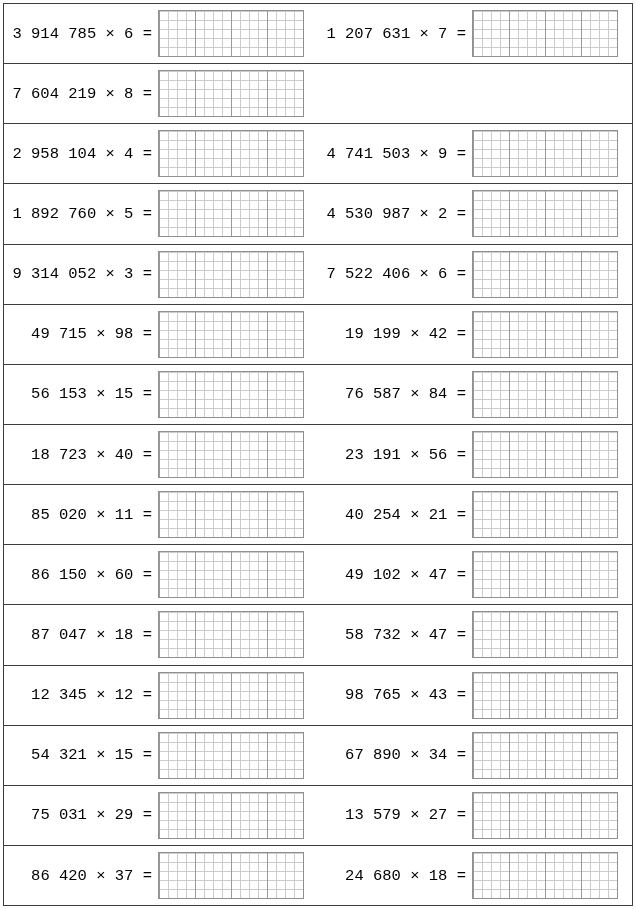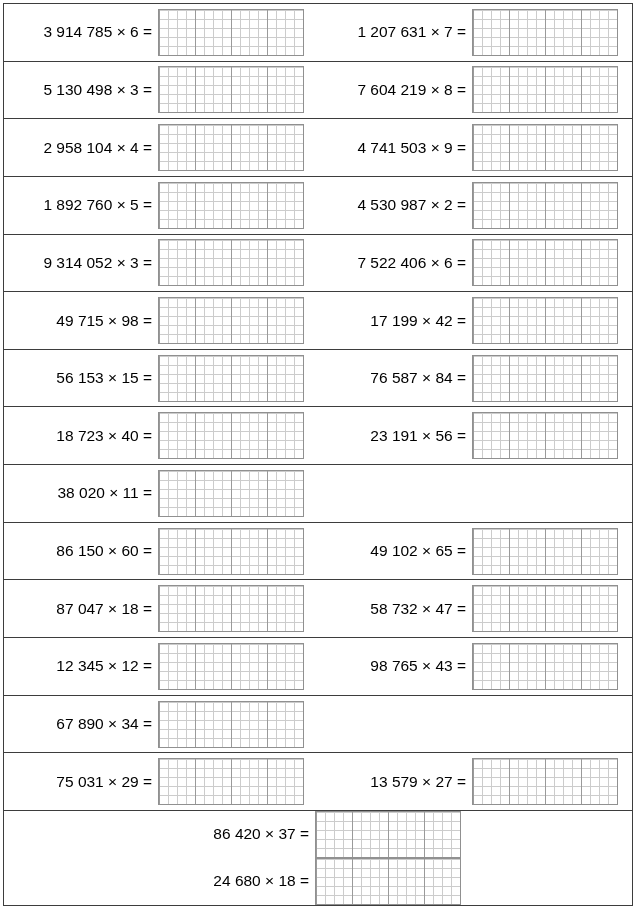--- a/index.html
+++ b/index.html
@@ -6,42 +6,41 @@
     margin: 0;
     padding: 0;
     background: #ffffff;
   }
   .page {
     position: relative;
     width: 636px;
     height: 909px;
     box-sizing: border-box;
     background: #ffffff;
-    font-family: Liberation Sans, sans-serif;
+    font-family: Liberation Mono, monospace;
     color: #000000;
   }
   .table {
     position: absolute;
     left: 3px;
     top: 3px;
     right: 3px;
     bottom: 3px;
     border: 1px solid #3d3d3d;
     display: flex;
     flex-direction: column;
   }
   .row {
     flex: 1;
     display: flex;
     border-bottom: 1px solid #3d3d3d;
     align-items: center;
   }
   .row:last-child {
     border-bottom: none;
-    flex-direction: column;
   }
   .cell {
     width: 50%;
     height: 100%;
     display: flex;
     align-items: center;
     box-sizing: border-box;
   }
   .problem-text {
     flex: 1;
@@ -74,24 +73,20 @@
           <span class="problem-text">3 914 785 × 6 =</span>
           <div class="grid-box"></div>
         </div>
         <div class="cell">
           <span class="problem-text">1 207 631 × 7 =</span>
           <div class="grid-box"></div>
         </div>
       </div>
       <div class="row">
         <div class="cell">
-          <span class="problem-text">5 130 498 × 3 =</span>
-          <div class="grid-box"></div>
-        </div>
-        <div class="cell">
           <span class="problem-text">7 604 219 × 8 =</span>
           <div class="grid-box"></div>
         </div>
       </div>
       <div class="row">
         <div class="cell">
           <span class="problem-text">2 958 104 × 4 =</span>
           <div class="grid-box"></div>
         </div>
         <div class="cell">
@@ -118,21 +113,21 @@
           <span class="problem-text">7 522 406 × 6 =</span>
           <div class="grid-box"></div>
         </div>
       </div>
       <div class="row">
         <div class="cell">
           <span class="problem-text">49 715 × 98 =</span>
           <div class="grid-box"></div>
         </div>
         <div class="cell">
-          <span class="problem-text">17 199 × 42 =</span>
+          <span class="problem-text">19 199 × 42 =</span>
           <div class="grid-box"></div>
         </div>
       </div>
       <div class="row">
         <div class="cell">
           <span class="problem-text">56 153 × 15 =</span>
           <div class="grid-box"></div>
         </div>
         <div class="cell">
           <span class="problem-text">76 587 × 84 =</span>
@@ -144,31 +139,35 @@
           <span class="problem-text">18 723 × 40 =</span>
           <div class="grid-box"></div>
         </div>
         <div class="cell">
           <span class="problem-text">23 191 × 56 =</span>
           <div class="grid-box"></div>
         </div>
       </div>
       <div class="row">
         <div class="cell">
-          <span class="problem-text">38 020 × 11 =</span>
+          <span class="problem-text">85 020 × 11 =</span>
+          <div class="grid-box"></div>
+        </div>
+        <div class="cell">
+          <span class="problem-text">40 254 × 21 =</span>
           <div class="grid-box"></div>
         </div>
       </div>
       <div class="row">
         <div class="cell">
           <span class="problem-text">86 150 × 60 =</span>
           <div class="grid-box"></div>
         </div>
         <div class="cell">
-          <span class="problem-text">49 102 × 65 =</span>
+          <span class="problem-text">49 102 × 47 =</span>
           <div class="grid-box"></div>
         </div>
       </div>
       <div class="row">
         <div class="cell">
           <span class="problem-text">87 047 × 18 =</span>
           <div class="grid-box"></div>
         </div>
         <div class="cell">
           <span class="problem-text">58 732 × 47 =</span>
@@ -179,20 +178,24 @@
         <div class="cell">
           <span class="problem-text">12 345 × 12 =</span>
           <div class="grid-box"></div>
         </div>
         <div class="cell">
           <span class="problem-text">98 765 × 43 =</span>
           <div class="grid-box"></div>
         </div>
       </div>
       <div class="row">
+        <div class="cell">
+          <span class="problem-text">54 321 × 15 =</span>
+          <div class="grid-box"></div>
+        </div>
         <div class="cell">
           <span class="problem-text">67 890 × 34 =</span>
           <div class="grid-box"></div>
         </div>
       </div>
       <div class="row">
         <div class="cell">
           <span class="problem-text">75 031 × 29 =</span>
           <div class="grid-box"></div>
         </div>

